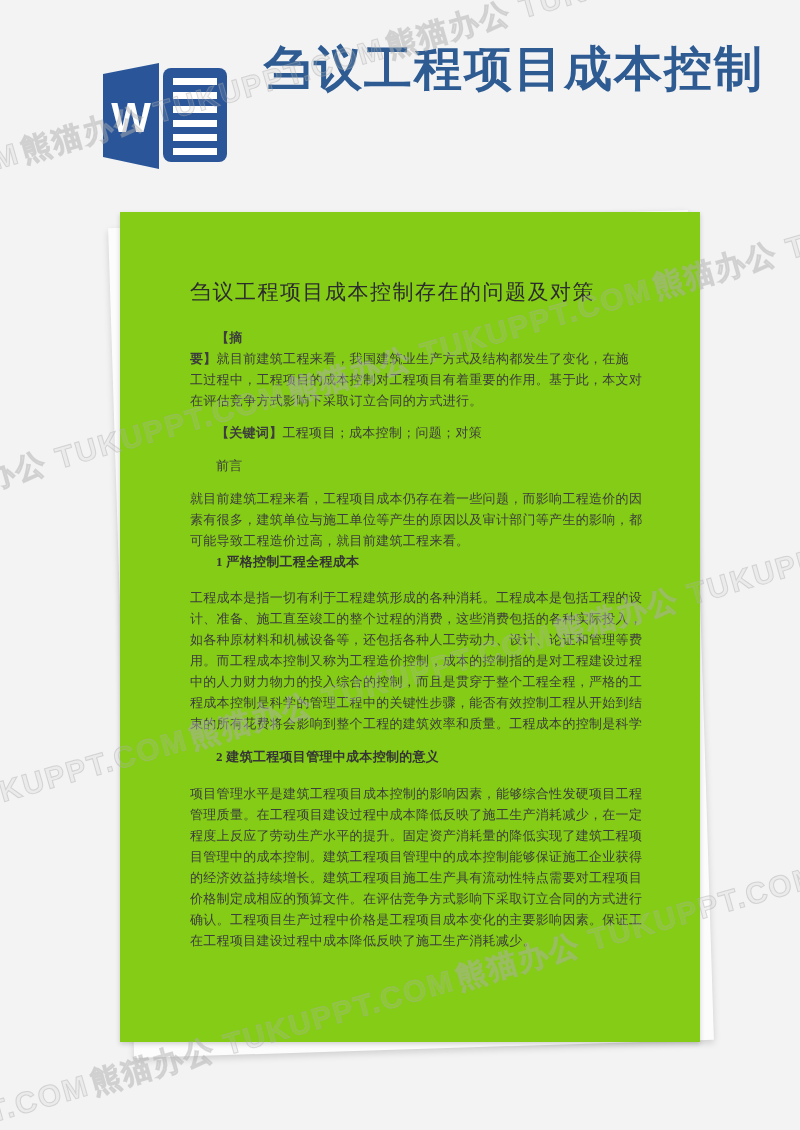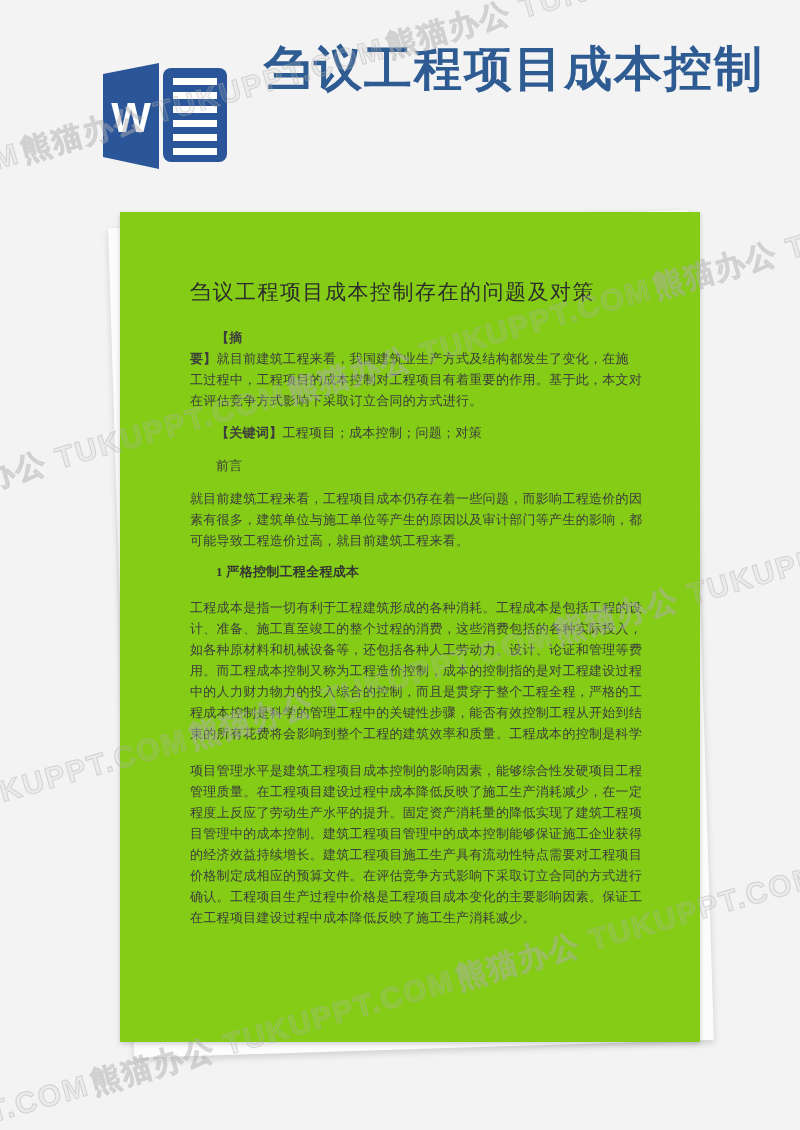--- a/index.html
+++ b/index.html
@@ -34,21 +34,21 @@
   .doc-title{
     font-size:21px;letter-spacing:1.5px;color:#2c2c2c;font-weight:normal;
     margin:0;white-space:nowrap;
   }
   .tline{white-space:nowrap;}
   .indent{text-indent:2em;}
   .blk-abstract{margin-top:24px;}
   .blk-keywords{margin-top:11px;}
   .blk-preface-head{margin-top:12px;}
   .blk-preface{margin-top:12px;}
-  .blk-h1{margin-top:10px;font-weight:bold;color:#353535;}
+  .blk-h1{font-weight:bold;color:#353535;}
   .blk-p1{margin-top:15px;}
   .blk-h2{margin-top:12px;font-weight:bold;color:#353535;}
   .blk-p2{margin-top:16px;}
   .bold{font-weight:bold;}
   
   .wm-layer{
     position:absolute;left:-350px;top:-300px;width:1500px;height:1800px;
     transform:rotate(-16deg);pointer-events:none;z-index:9;
   }
   .wm{
@@ -113,20 +113,21 @@
       <div class="blk-p1">
           <div class="tline">工程成本是指一切有利于工程建筑形成的各种消耗。工程成本是包括工程的设</div>
           <div class="tline">计、准备、施工直至竣工的整个过程的消费，这些消费包括的各种实际投入，</div>
           <div class="tline">如各种原材料和机械设备等，还包括各种人工劳动力、设计、论证和管理等费</div>
           <div class="tline">用。而工程成本控制又称为工程造价控制，成本的控制指的是对工程建设过程</div>
           <div class="tline">中的人力财力物力的投入综合的控制，而且是贯穿于整个工程全程，严格的工</div>
           <div class="tline">程成本控制是科学的管理工程中的关键性步骤，能否有效控制工程从开始到结</div>
           <div class="tline">束的所有花费将会影响到整个工程的建筑效率和质量。工程成本的控制是科学</div>
         </div>
 
+      <div class="blk-h2 tline indent">2 建筑工程项目管理中成本控制的意义</div>
 
       <div class="blk-p2">
           <div class="tline">项目管理水平是建筑工程项目成本控制的影响因素，能够综合性发硬项目工程</div>
           <div class="tline">管理质量。在工程项目建设过程中成本降低反映了施工生产消耗减少，在一定</div>
           <div class="tline">程度上反应了劳动生产水平的提升。固定资产消耗量的降低实现了建筑工程项</div>
           <div class="tline">目管理中的成本控制。建筑工程项目管理中的成本控制能够保证施工企业获得</div>
           <div class="tline">的经济效益持续增长。建筑工程项目施工生产具有流动性特点需要对工程项目</div>
           <div class="tline">价格制定成相应的预算文件。在评估竞争方式影响下采取订立合同的方式进行</div>
           <div class="tline">确认。工程项目生产过程中价格是工程项目成本变化的主要影响因素。保证工</div>
           <div class="tline">在工程项目建设过程中成本降低反映了施工生产消耗减少。</div>

